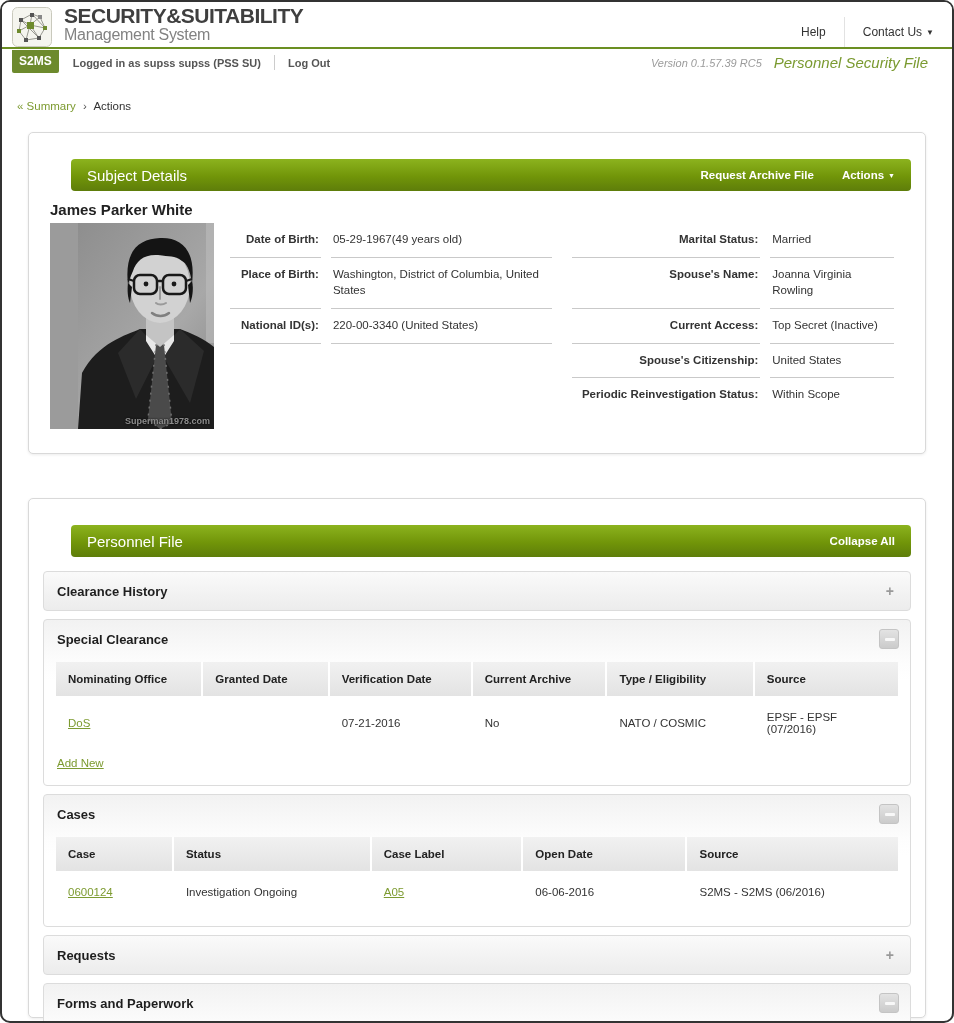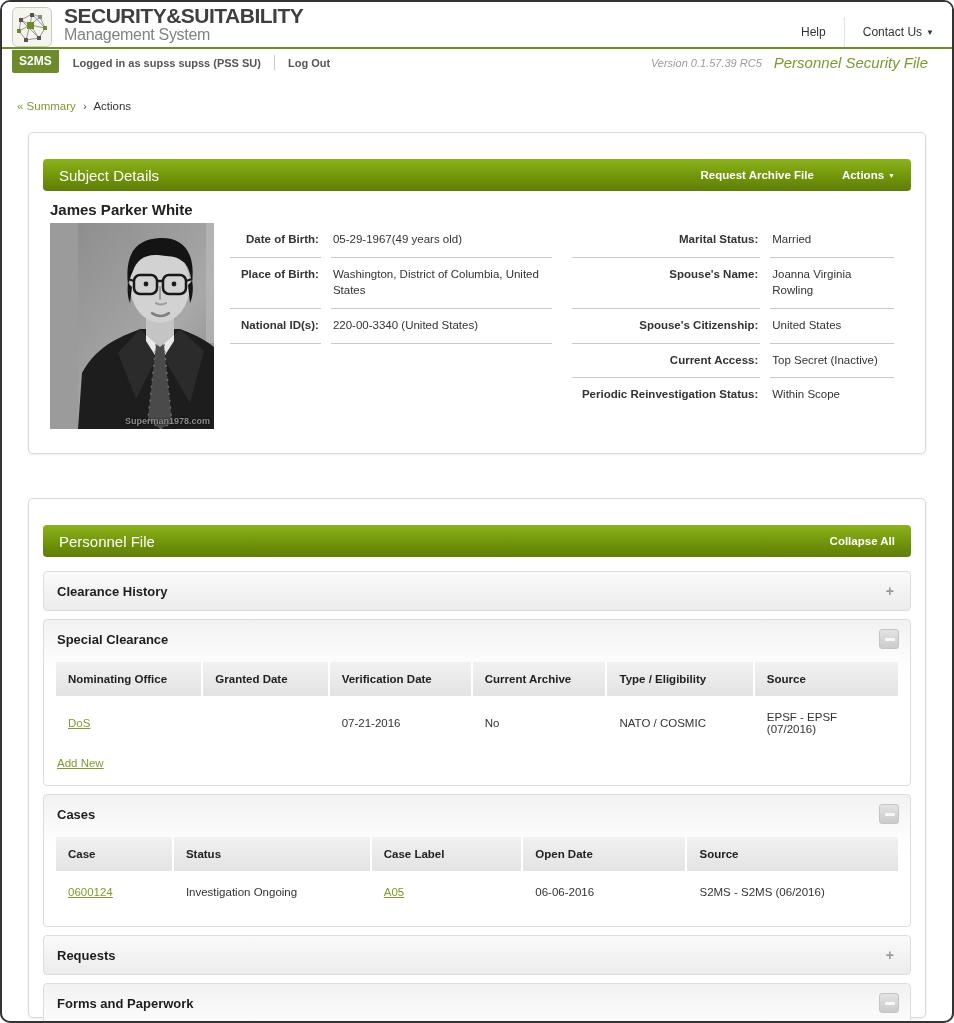--- a/index.html
+++ b/index.html
@@ -31,21 +31,21 @@
   .breadcrumb { margin:24px 0 0 15px; font-size:11.5px; }
   .crumb-back { color:#7d9b31; text-decoration:none; cursor:pointer; }
   .crumb-sep { color:#555; margin:0 4px; }
   .crumb-cur { color:#333; }
 
   
   .panel { margin:0 26px; background:#fff; border:1px solid #d9d9d9; border-radius:5px; box-shadow:0 1px 3px rgba(0,0,0,0.08); }
   .subject-panel { margin-top:20px; padding:26px 14px 24px; }
   .personnel-panel { margin-top:44px; padding:26px 14px 14px; height:520px; }
 
-  .green-bar { height:30px; border-radius:4px; background:linear-gradient(180deg,#8cb31e 0%,#719509 55%,#5e7d0a 100%); display:flex; align-items:center; justify-content:space-between; padding:16px 16px; }
+  .green-bar { height:30px; border-radius:4px; background:linear-gradient(180deg,#8cb31e 0%,#719509 55%,#5e7d0a 100%); display:flex; align-items:center; justify-content:space-between; padding:16px 16px;margin-left:28px; }
   .green-title { color:#fff; font-size:15px; }
   .green-actions { display:flex; align-items:center; gap:28px; }
   .green-link { color:#fff; font-size:11.5px; font-weight:bold; text-decoration:none; cursor:pointer; }
   .caret-w { display:inline-block; font-size:7px; color:#fff; margin-left:4px; transform:translateY(-1px); }
 
   
   .subject-name { font-size:15px; font-weight:bold; color:#222; margin:10px 0 5px 7px; }
   .subject-body { display:flex; padding:0 7px; }
   .photo { position:relative; width:164px; height:206px; flex:0 0 164px; overflow:hidden; background:#9b9b9b;padding-left:28px; }
   .photo svg { display:block; }
@@ -221,26 +221,26 @@
           <tbody>
               <tr>
             <td class="lbl">Marital Status:</td>
             <td class="val">Married</td>
           </tr>
           <tr>
             <td class="lbl">Spouse's Name:</td>
             <td class="val">Joanna Virginia Rowling</td>
           </tr>
           <tr>
+            <td class="lbl">Current Access:</td>
+            <td class="val">Top Secret (Inactive)</td>
+          </tr>
+          <tr>
             <td class="lbl">Spouse's Citizenship:</td>
             <td class="val">United States</td>
-          </tr>
-          <tr>
-            <td class="lbl">Current Access:</td>
-            <td class="val">Top Secret (Inactive)</td>
           </tr>
           <tr>
             <td class="lbl">Periodic Reinvestigation Status:</td>
             <td class="val">Within Scope</td>
           </tr>
         </tbody>
           </table>
       </div>
     </div>
   </section>

